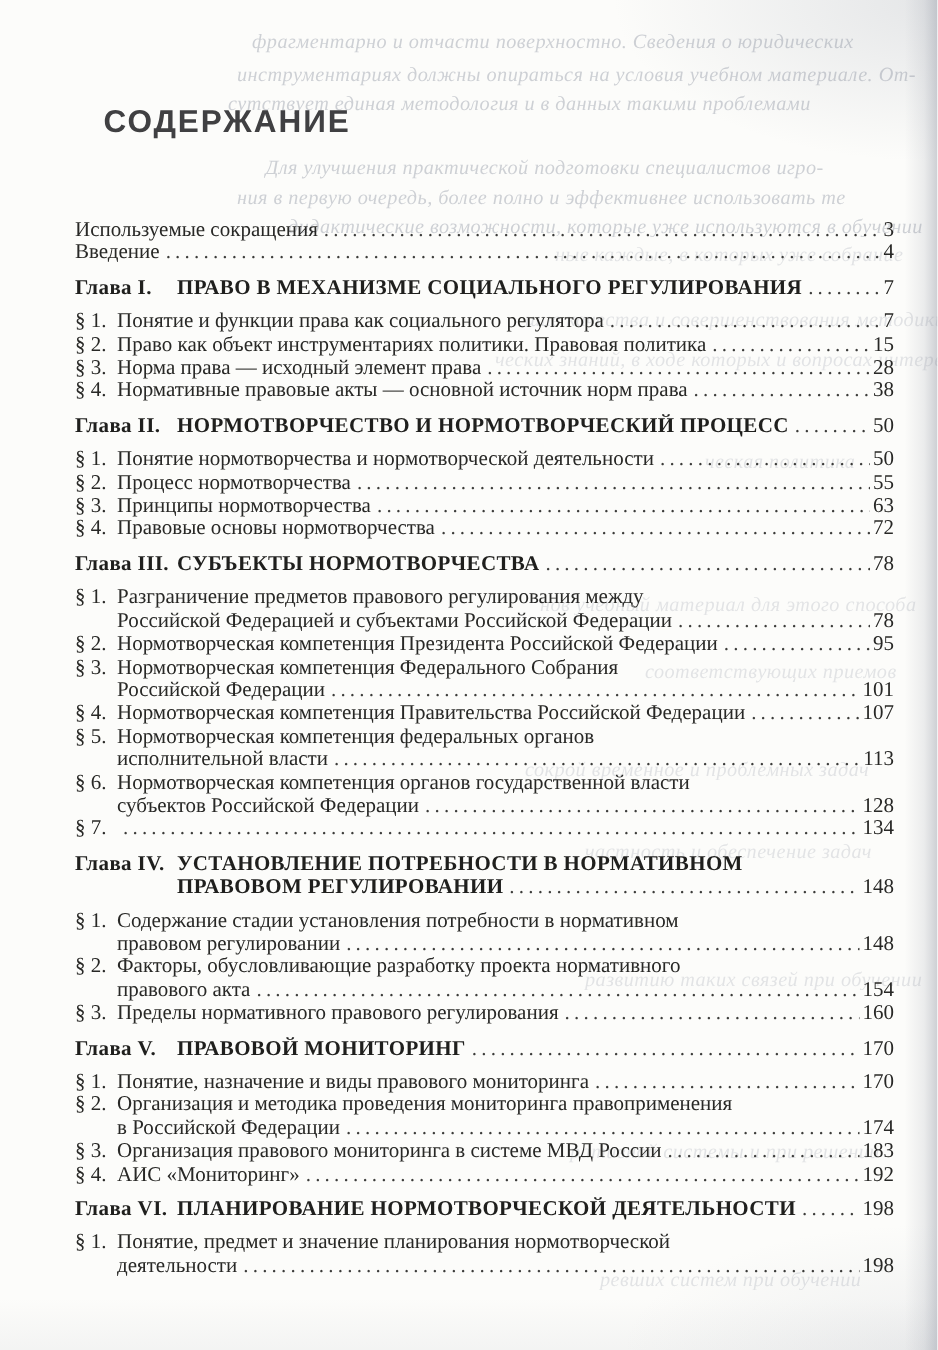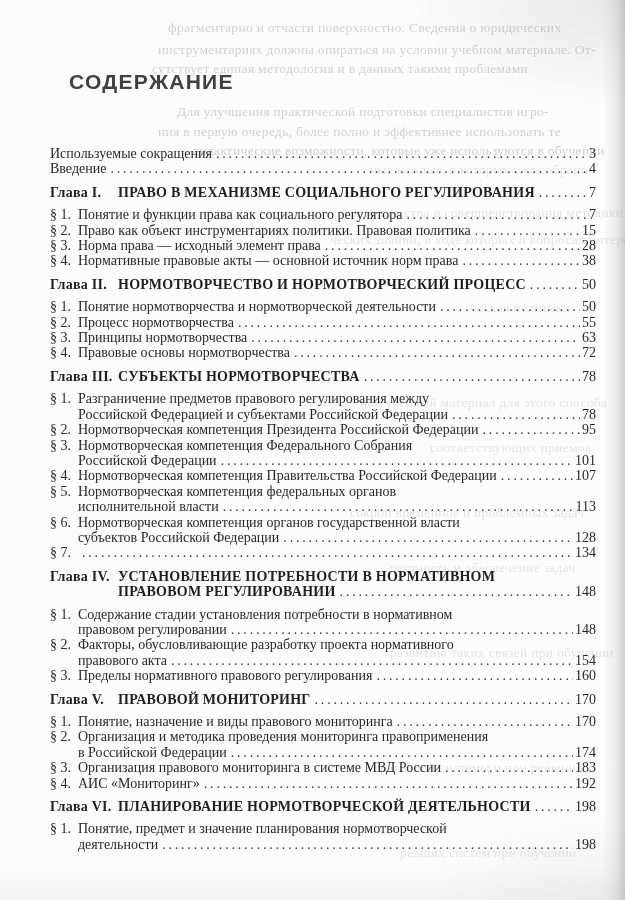--- a/index.html
+++ b/index.html
@@ -12,21 +12,21 @@
       radial-gradient(ellipse 300px 120px at 100% 100%, rgba(168,173,184,.16), rgba(168,173,184,0) 70%),
       linear-gradient(to top, rgba(190,193,199,.14), rgba(190,193,199,0) 34px),
       #fcfcfa;
   }
   .title {
     position:absolute; left:69px; top:70px;
     font-family:"Liberation Sans", sans-serif;
     font-weight:700; font-size:21px; letter-spacing:1.3px; color:#404042;
     z-index:3;
   }
-  .bleed-layer { position:absolute; inset:0; z-index:1; }
+  .bleed-layer { position:absolute; inset:0; z-index:1;font-style:italic; }
   .bleed-line {
     position:absolute; white-space:nowrap;
     font-size:13.5px; color:#7d8494; opacity:.36; filter:blur(.5px);
     letter-spacing:.3px;
   }
   .bleed-line.frag { opacity:.20; }
   .toc {
     position:absolute; left:50px; right:29px; top:146px; z-index:2;
     font-size:14px; line-height:15.4px; color:#282826;
   }

